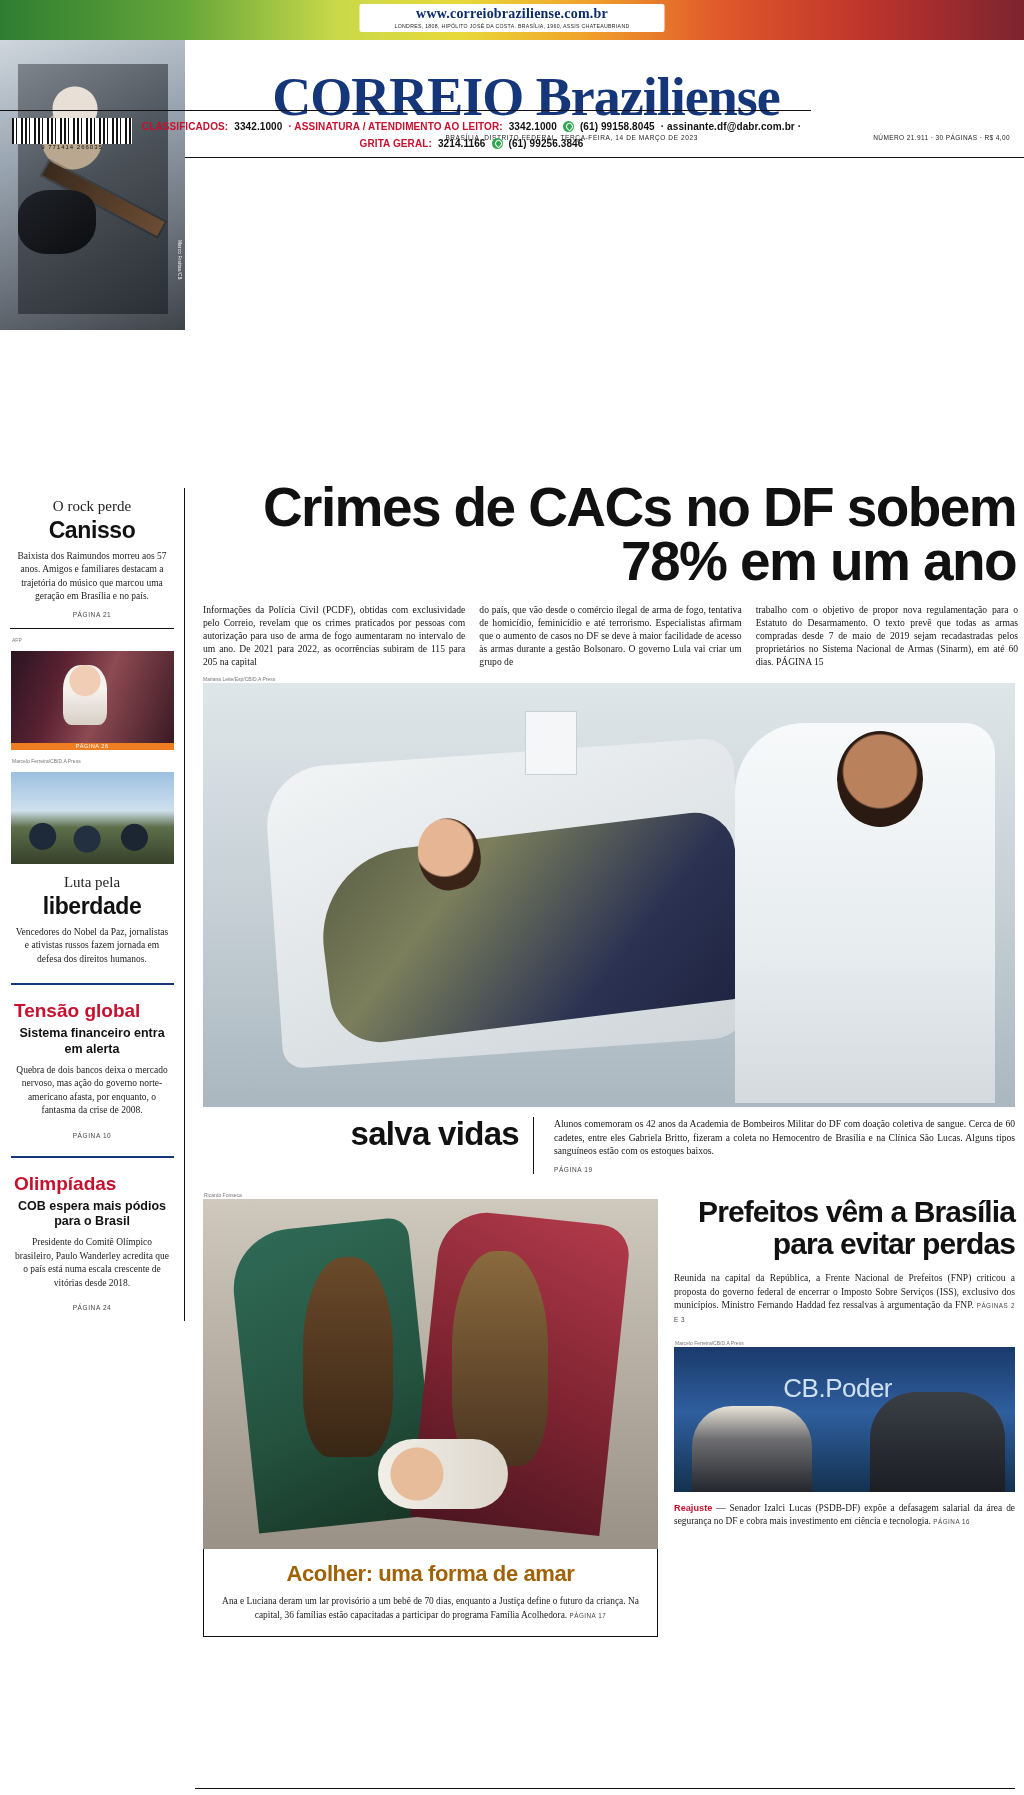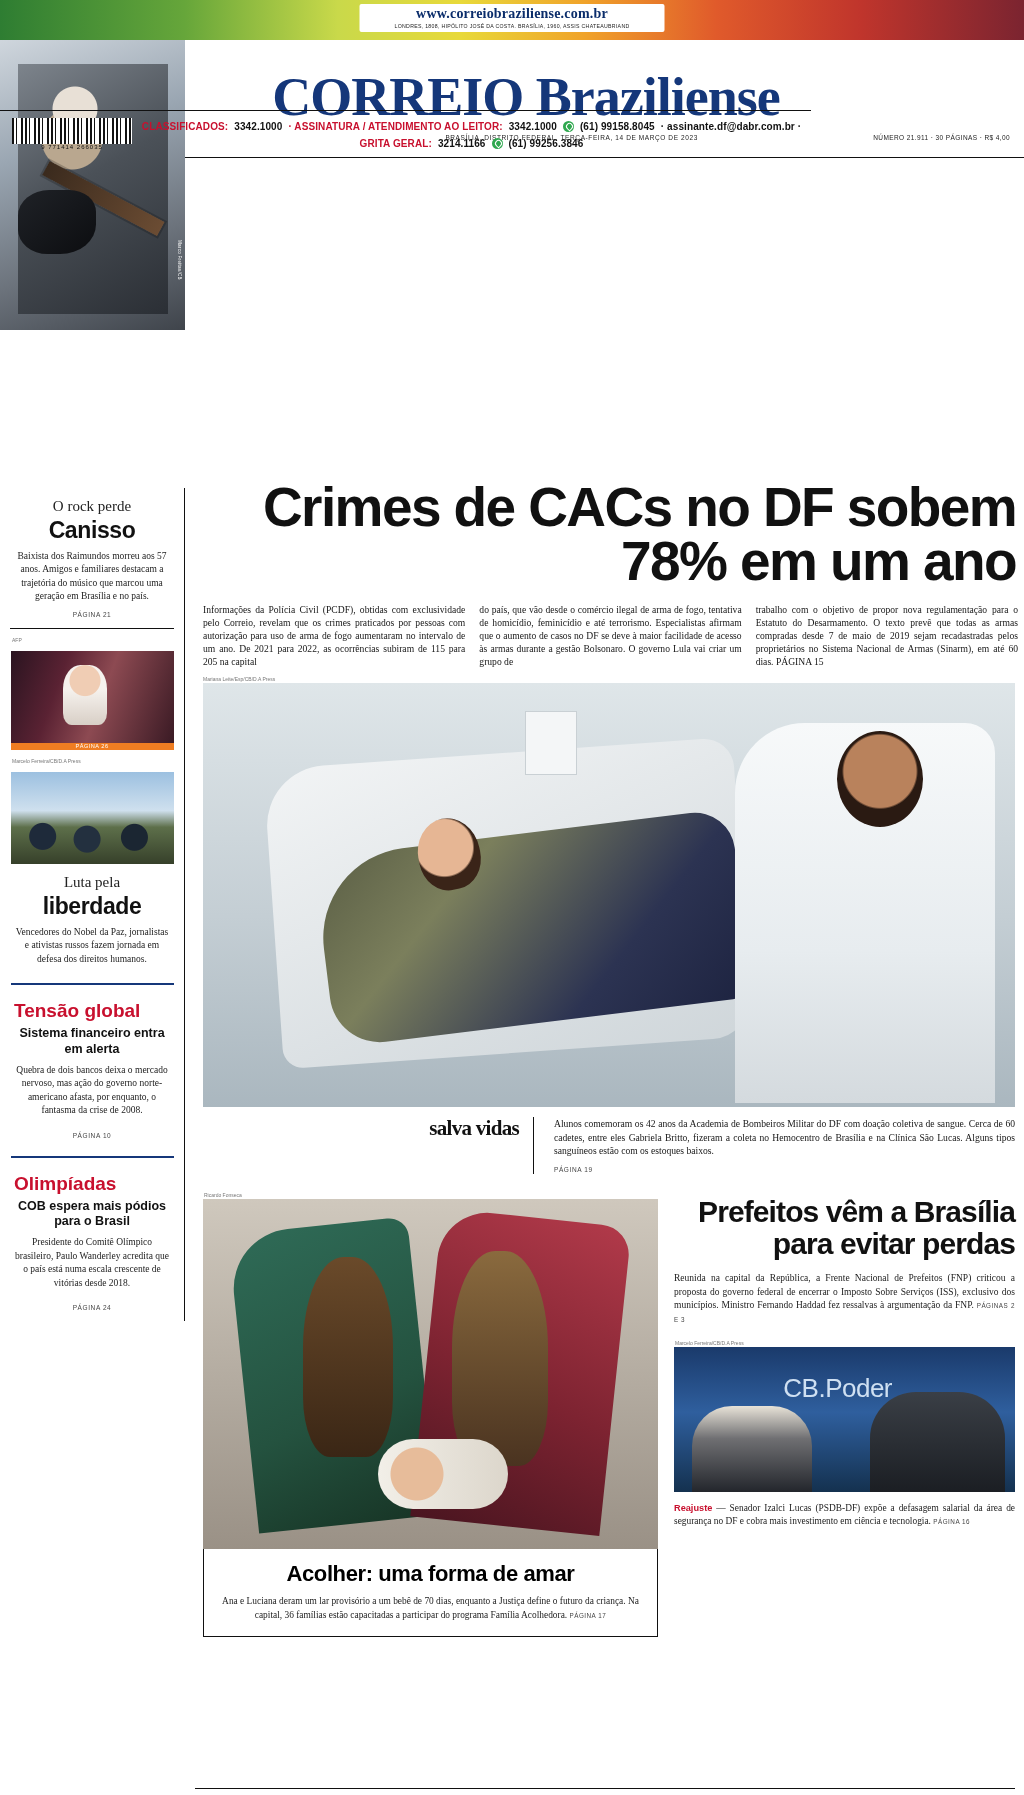--- a/index.html
+++ b/index.html
@@ -208,21 +208,21 @@
     background:#f4f6f7; border:1px solid #c9d0d4;
   }
 
   .caption-row { display:flex; margin:10px 0 0 8px; width:812px; }
   .cap-left { width:330px; padding-right:14px; }
   .cap-left .c1 {
     font-family:"Liberation Sans",sans-serif; font-size:26px; color:#333;
     text-align:right; line-height:1.05;
   }
   .cap-left .c2 {
-    font-family:Liberation Serif, serif; font-weight:bold; font-size:21px;
+    font-family:Liberation Sans, sans-serif; font-weight:bold; font-size:33px;
     color:#111; text-align:right; line-height:1.05; letter-spacing:-.7px;
   }
   .cap-right {
     flex:1; border-left:1px solid #111; padding-left:20px;
     font-family:"Liberation Serif",serif; font-size:9.6px; line-height:1.4;
     color:#161616; text-align:justify;
   }
   .cap-right .pag { display:block; margin-top:8px; font-family:"Liberation Sans",sans-serif; font-size:6.5px; letter-spacing:.6px; color:#444; }
 
   
@@ -260,21 +260,21 @@
     border-radius:40px;
   }
   .photo-credit-inline {
     font-family:"Liberation Sans",sans-serif; font-size:5px; color:#777; margin:0 0 1px 1px;
   }
   .acolher-cap {
     border:1px solid #111; border-top:none; padding:12px 14px 14px; text-align:center;
   }
   .acolher-cap h3 {
     margin:0 0 8px; font-family:"Liberation Sans",sans-serif; font-weight:bold;
-    font-size:22px; letter-spacing:-.4px; color:#000000;
+    font-size:22px; letter-spacing:-.4px; color:#a16207;
   }
   .acolher-cap p {
     margin:0; font-family:"Liberation Serif",serif; font-size:9.4px; line-height:1.42; color:#1b1b1b;
   }
   .acolher-cap .pag { font-family:"Liberation Sans",sans-serif; font-size:6.3px; letter-spacing:.5px; color:#444; }
 
   .prefeitos-h {
     font-family:"Liberation Sans",sans-serif; font-weight:bold;
     font-size:30px; line-height:1.06; letter-spacing:-.9px; text-align:right; color:#111;
     margin:4px 0 12px;

